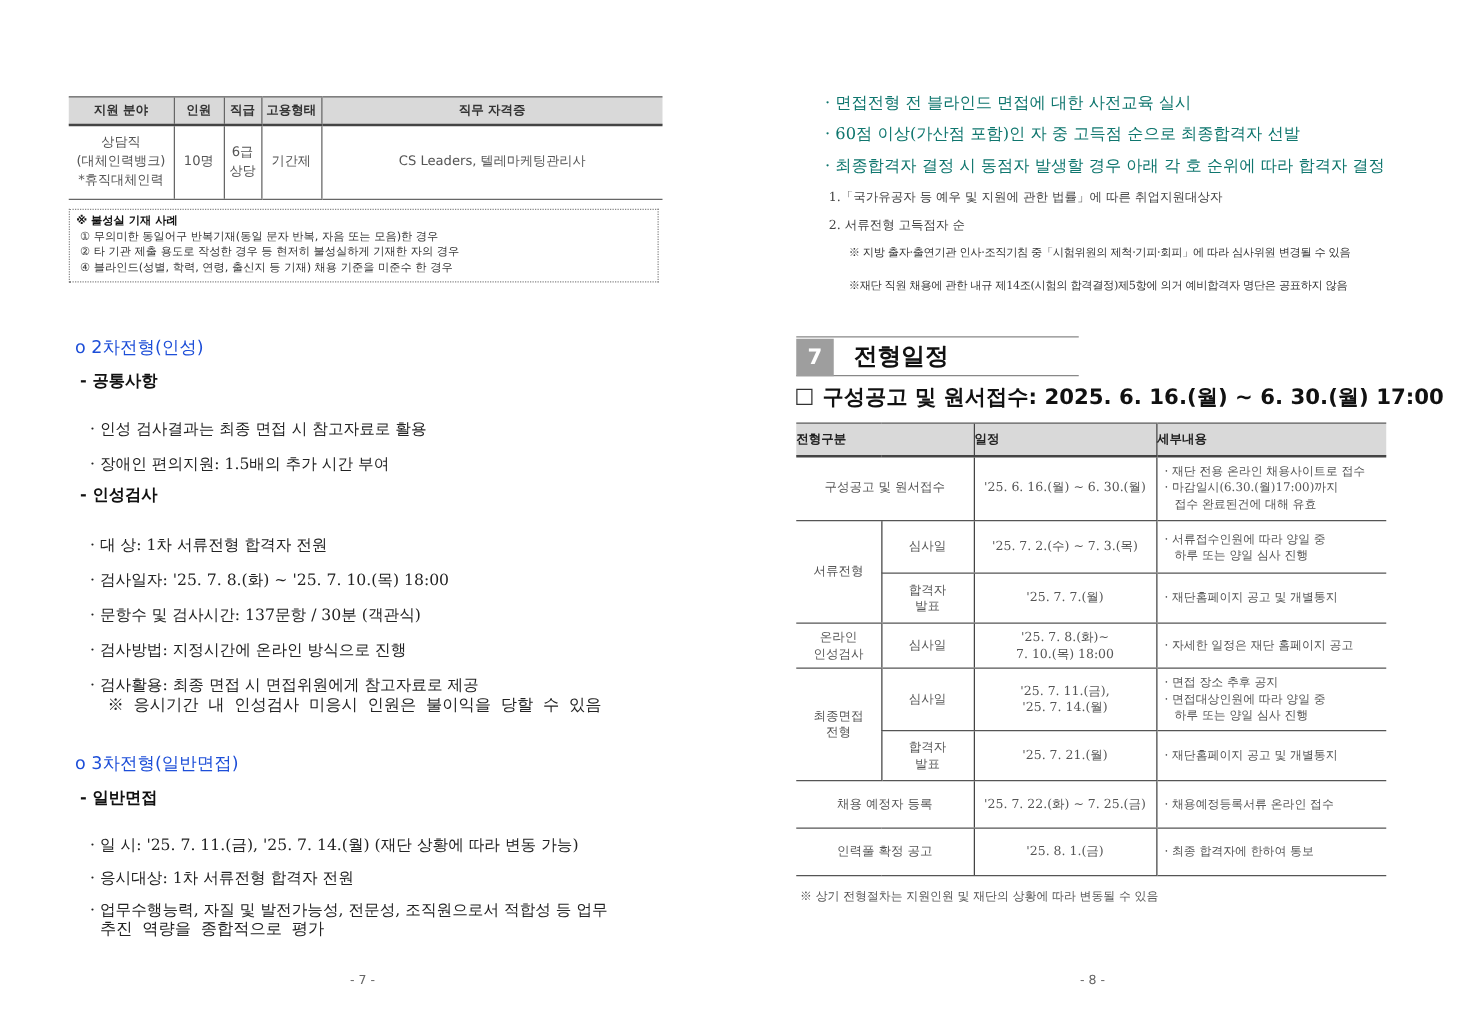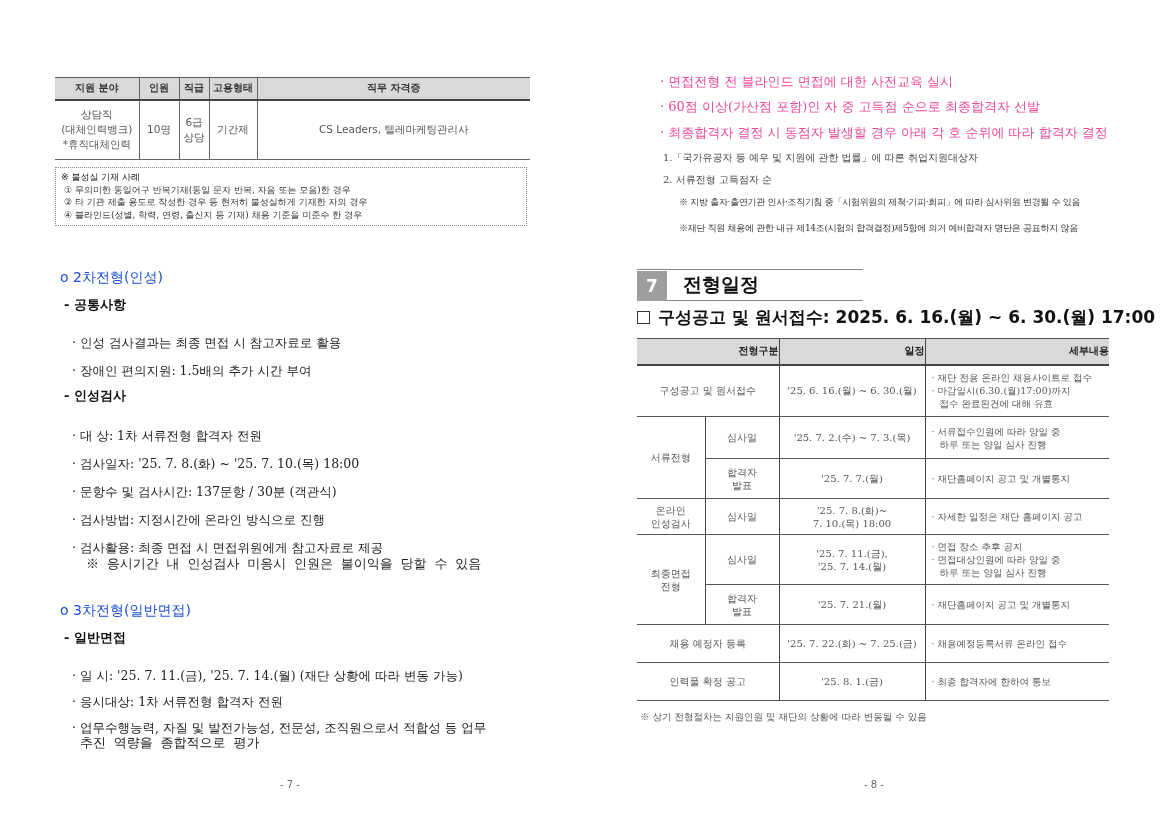--- a/index.html
+++ b/index.html
@@ -10,44 +10,44 @@
   .page-left { left: 0; width: 585px; }
 
   
   .qual-table { position: absolute; left: 55px; top: 77px; width: 475px; border-collapse: collapse; font-size: 10px; }
   .qual-table th { background: #d9d9d9; font-weight: bold; height: 22px; border-top: 1.5px solid #555; border-bottom: 2.5px solid #444; border-left: 1px solid #666; text-align: center; color: #333; font-size: 10px; }
   .qual-table th:first-child { border-left: none; }
   .qual-table td { border-left: 1px solid #666; text-align: center; color: #555; font-size: 10.5px; line-height: 15px; border-bottom: 1.5px solid #666; height: 60px; }
   .qual-table td:first-child { border-left: none; }
 
   .note-box { position: absolute; left: 55px; top: 167px; width: 472px; border: 1px dotted #888; padding: 3px 5px 4px 5px; font-size: 9px; line-height: 12.5px; color: #333; }
-  .note-box .note-title { font-weight: normal; color: #111; }
+  .note-box .note-title { font-weight: bold; color: #111; }
   .note-box .note-item { padding-left: 3px; }
 
   .sec-heading { position: absolute; left: 60px; font-size: 14px; color: #1d4ed8; }
   .sub-heading { position: absolute; left: 64px; font-size: 13px; font-weight: bold; color: #111; }
   .bullet { position: absolute; left: 72px; font-size: 12.5px; color: #222; white-space: nowrap; font-family: "DejaVu Serif", "Liberation Serif", serif; margin-top: 13px; }
   .bullet-cont { position: absolute; left: 80px; font-size: 13px; color: #222; white-space: nowrap; font-family: Liberation Mono, monospace; }
 
   .page-num { position: absolute; top: 779px; font-size: 10px; color: #666; }
 
   
-  .r-bullet { position: absolute; left: 660px; font-size: 13px; color: #ec4899; white-space: nowrap; font-family: "DejaVu Serif", "Liberation Serif", serif; }
+  .r-bullet { position: absolute; left: 660px; font-size: 13px; color: #0f766e; white-space: nowrap; font-family: "DejaVu Serif", "Liberation Serif", serif; }
   .r-small { position: absolute; left: 663px; font-size: 10px; color: #444; white-space: nowrap; font-family: "DejaVu Serif", "Liberation Serif", serif; }
   .r-tiny { position: absolute; left: 663px; font-size: 9px; color: #333; white-space: nowrap; font-family: "DejaVu Serif", "Liberation Serif", serif; letter-spacing: -0.3px; margin-left: 16px; }
 
   .section7 { position: absolute; left: 637px; top: 269px; height: 32px; width: 226px; border-top: 1px solid #888; border-bottom: 1px solid #888; }
   .section7 .num-box { position: absolute; left: 0; top: 1px; width: 30px; height: 30px; background: #9e9e9e; color: #fff; font-size: 17px; font-weight: bold; text-align: center; line-height: 30px; }
   .section7 .title { position: absolute; left: 46px; top: 2px; font-size: 19px; font-weight: bold; color: #111; }
 
   .recruit-line { position: absolute; left: 637px; top: 306px; font-size: 17px; font-weight: bold; color: #111; white-space: nowrap; }
   .recruit-line .checkbox { display: inline-block; width: 13px; height: 13px; border: 1.5px solid #333; vertical-align: -1px; margin-right: 8px; }
 
   .sched-table { position: absolute; left: 637px; top: 338px; width: 472px; border-collapse: collapse; font-size: 10px; font-family: "DejaVu Serif", "Liberation Serif", serif; color: #555; }
-  .sched-table th { background: #d9d9d9; color: #222; font-weight: bold; height: 26px; border-top: 1.5px solid #555; border-bottom: 2.5px solid #444; border-left: 1px solid #444; text-align: right; font-family: "DejaVu Sans", sans-serif; font-size: 10px; }
+  .sched-table th { background: #d9d9d9; color: #222; font-weight: bold; height: 26px; border-top: 1.5px solid #555; border-bottom: 2.5px solid #444; border-left: 1px solid #444; text-align: left; font-family: "DejaVu Sans", sans-serif; font-size: 10px; }
   .sched-table th:first-child { border-left: none; }
   .sched-table td { border-left: 1px solid #444; border-bottom: 1.5px solid #555; text-align: center; line-height: 13px; padding: 2px 3px; }
   .sched-table td.no-left { border-left: none; text-align: center; }
   .sched-table td.detail { text-align: left; padding-left: 6px; font-size: 9.5px; }
   .sched-table td.detail div { white-space: nowrap; }
   .sched-table td.detail .indent { padding-left: 8px; }
 
   .footnote { position: absolute; left: 640px; top: 711px; font-size: 9.5px; color: #555; font-family: "DejaVu Serif", "Liberation Serif", serif; white-space: nowrap; }
 </style>
 </head>

